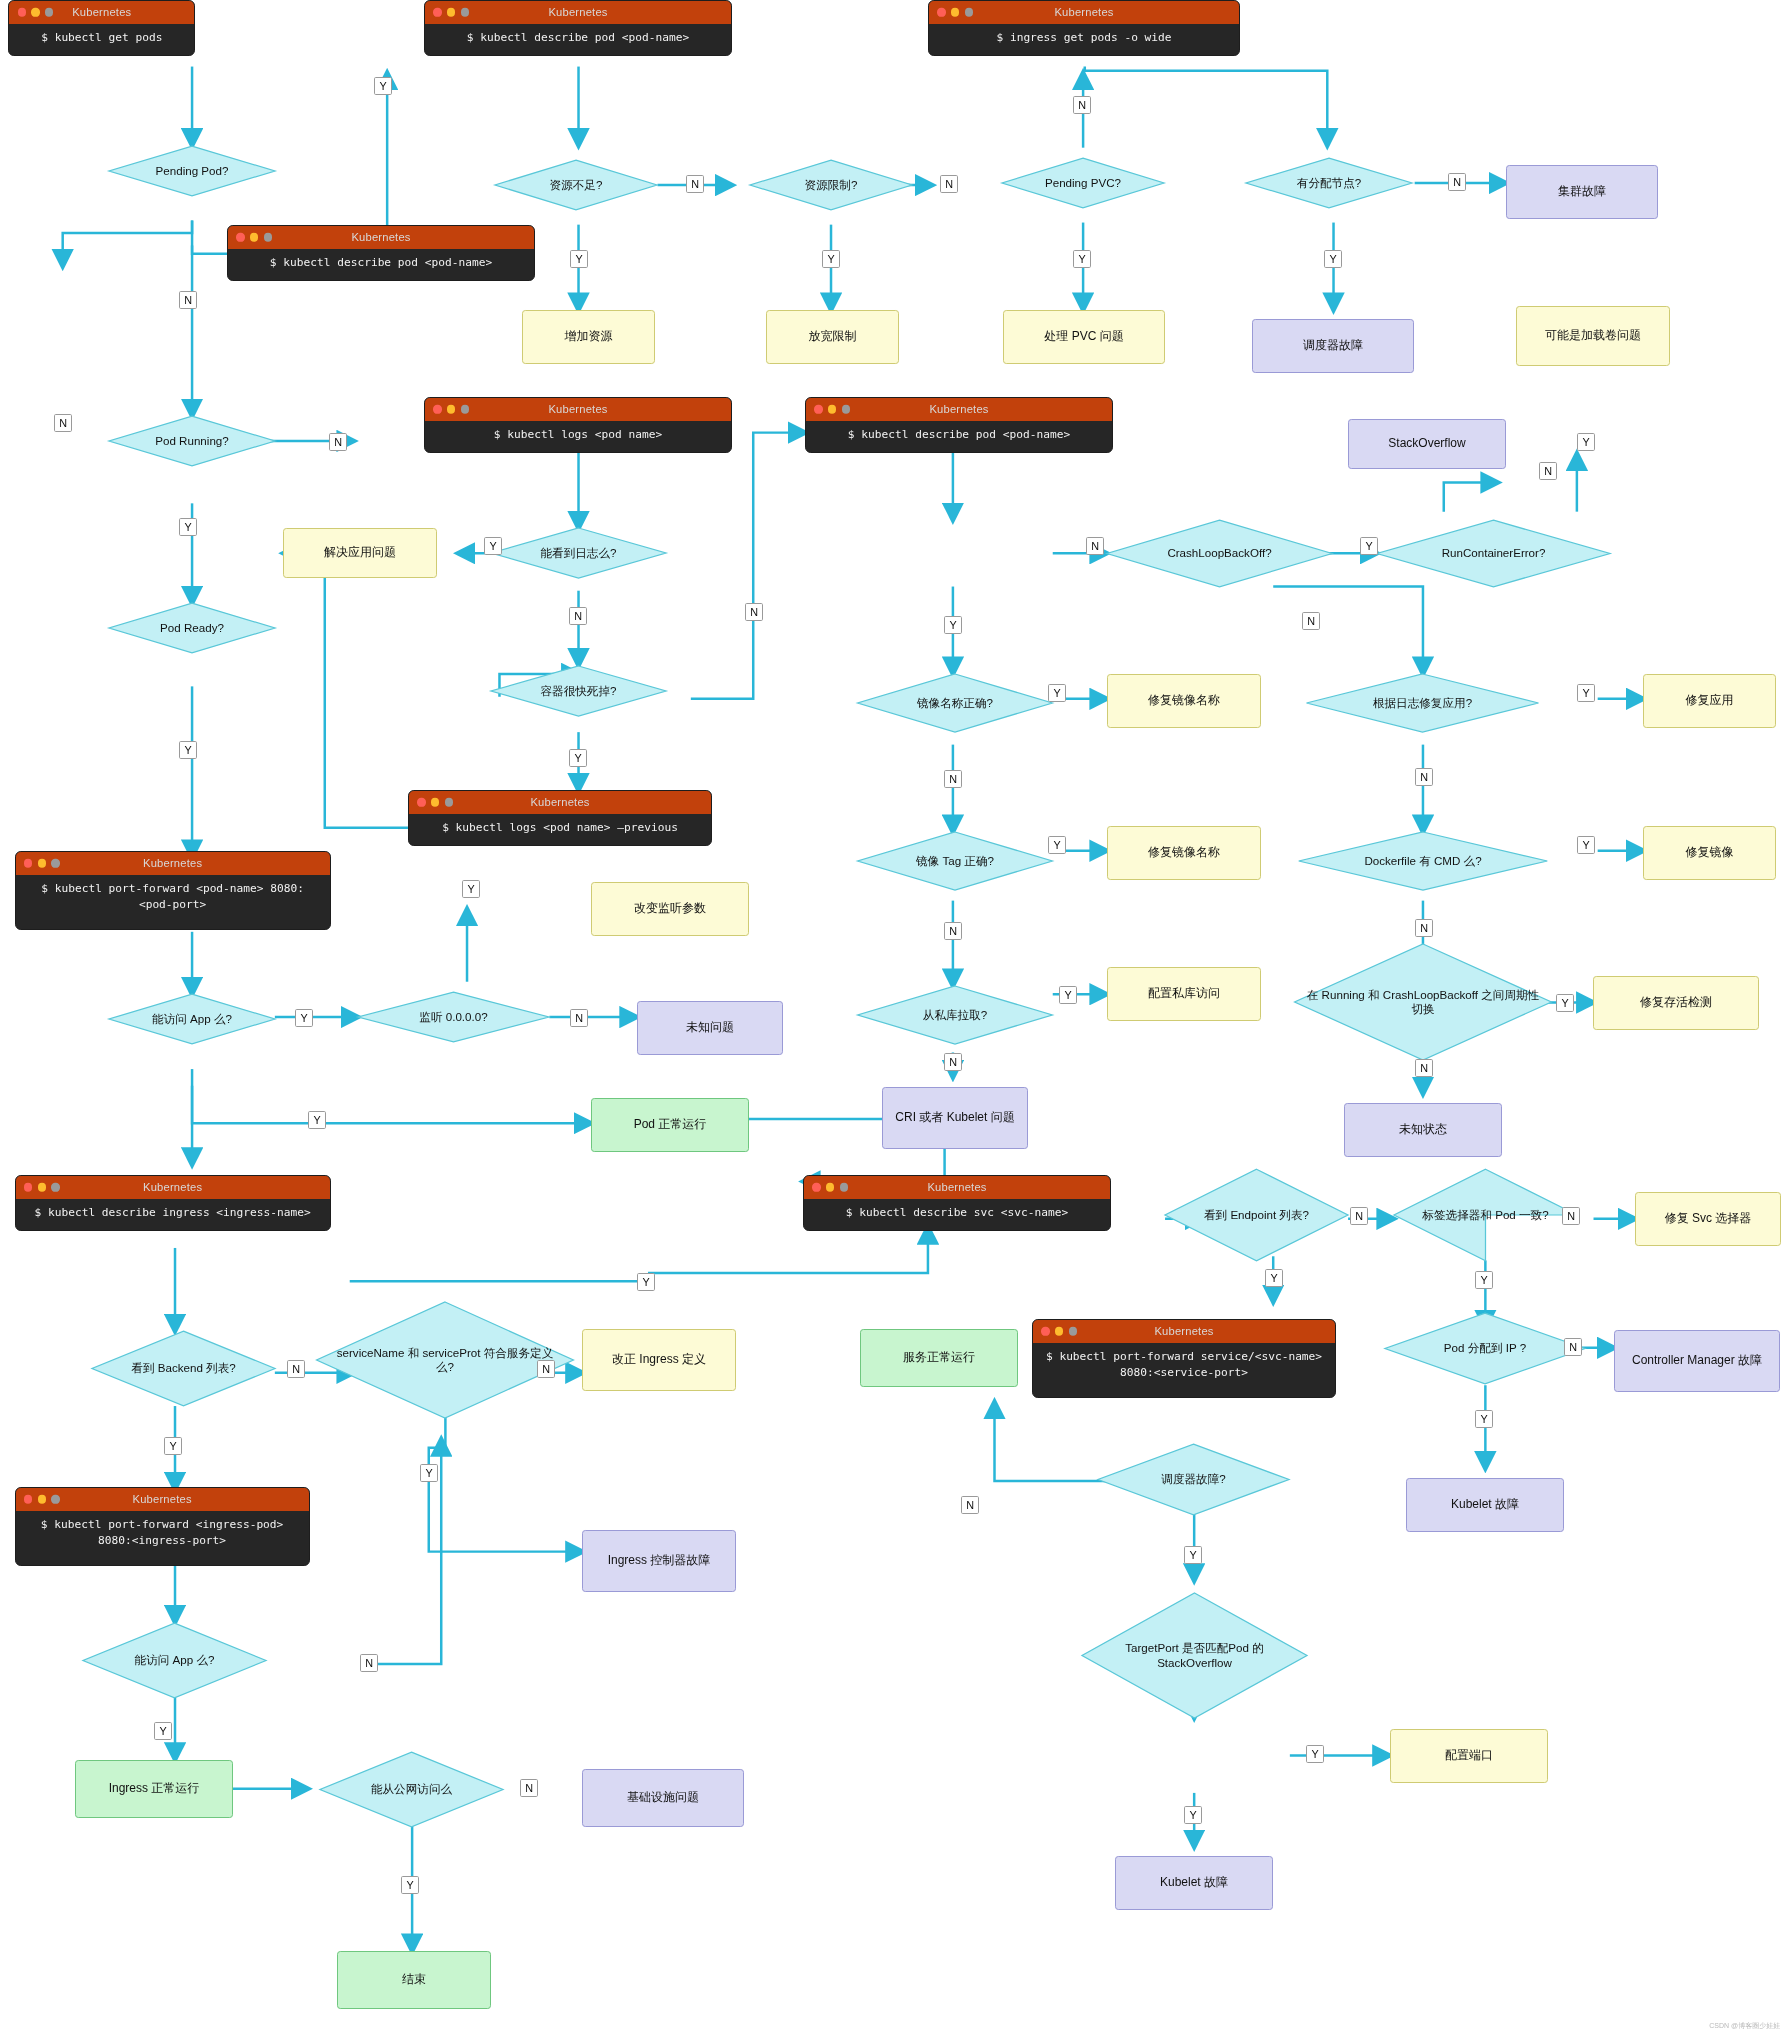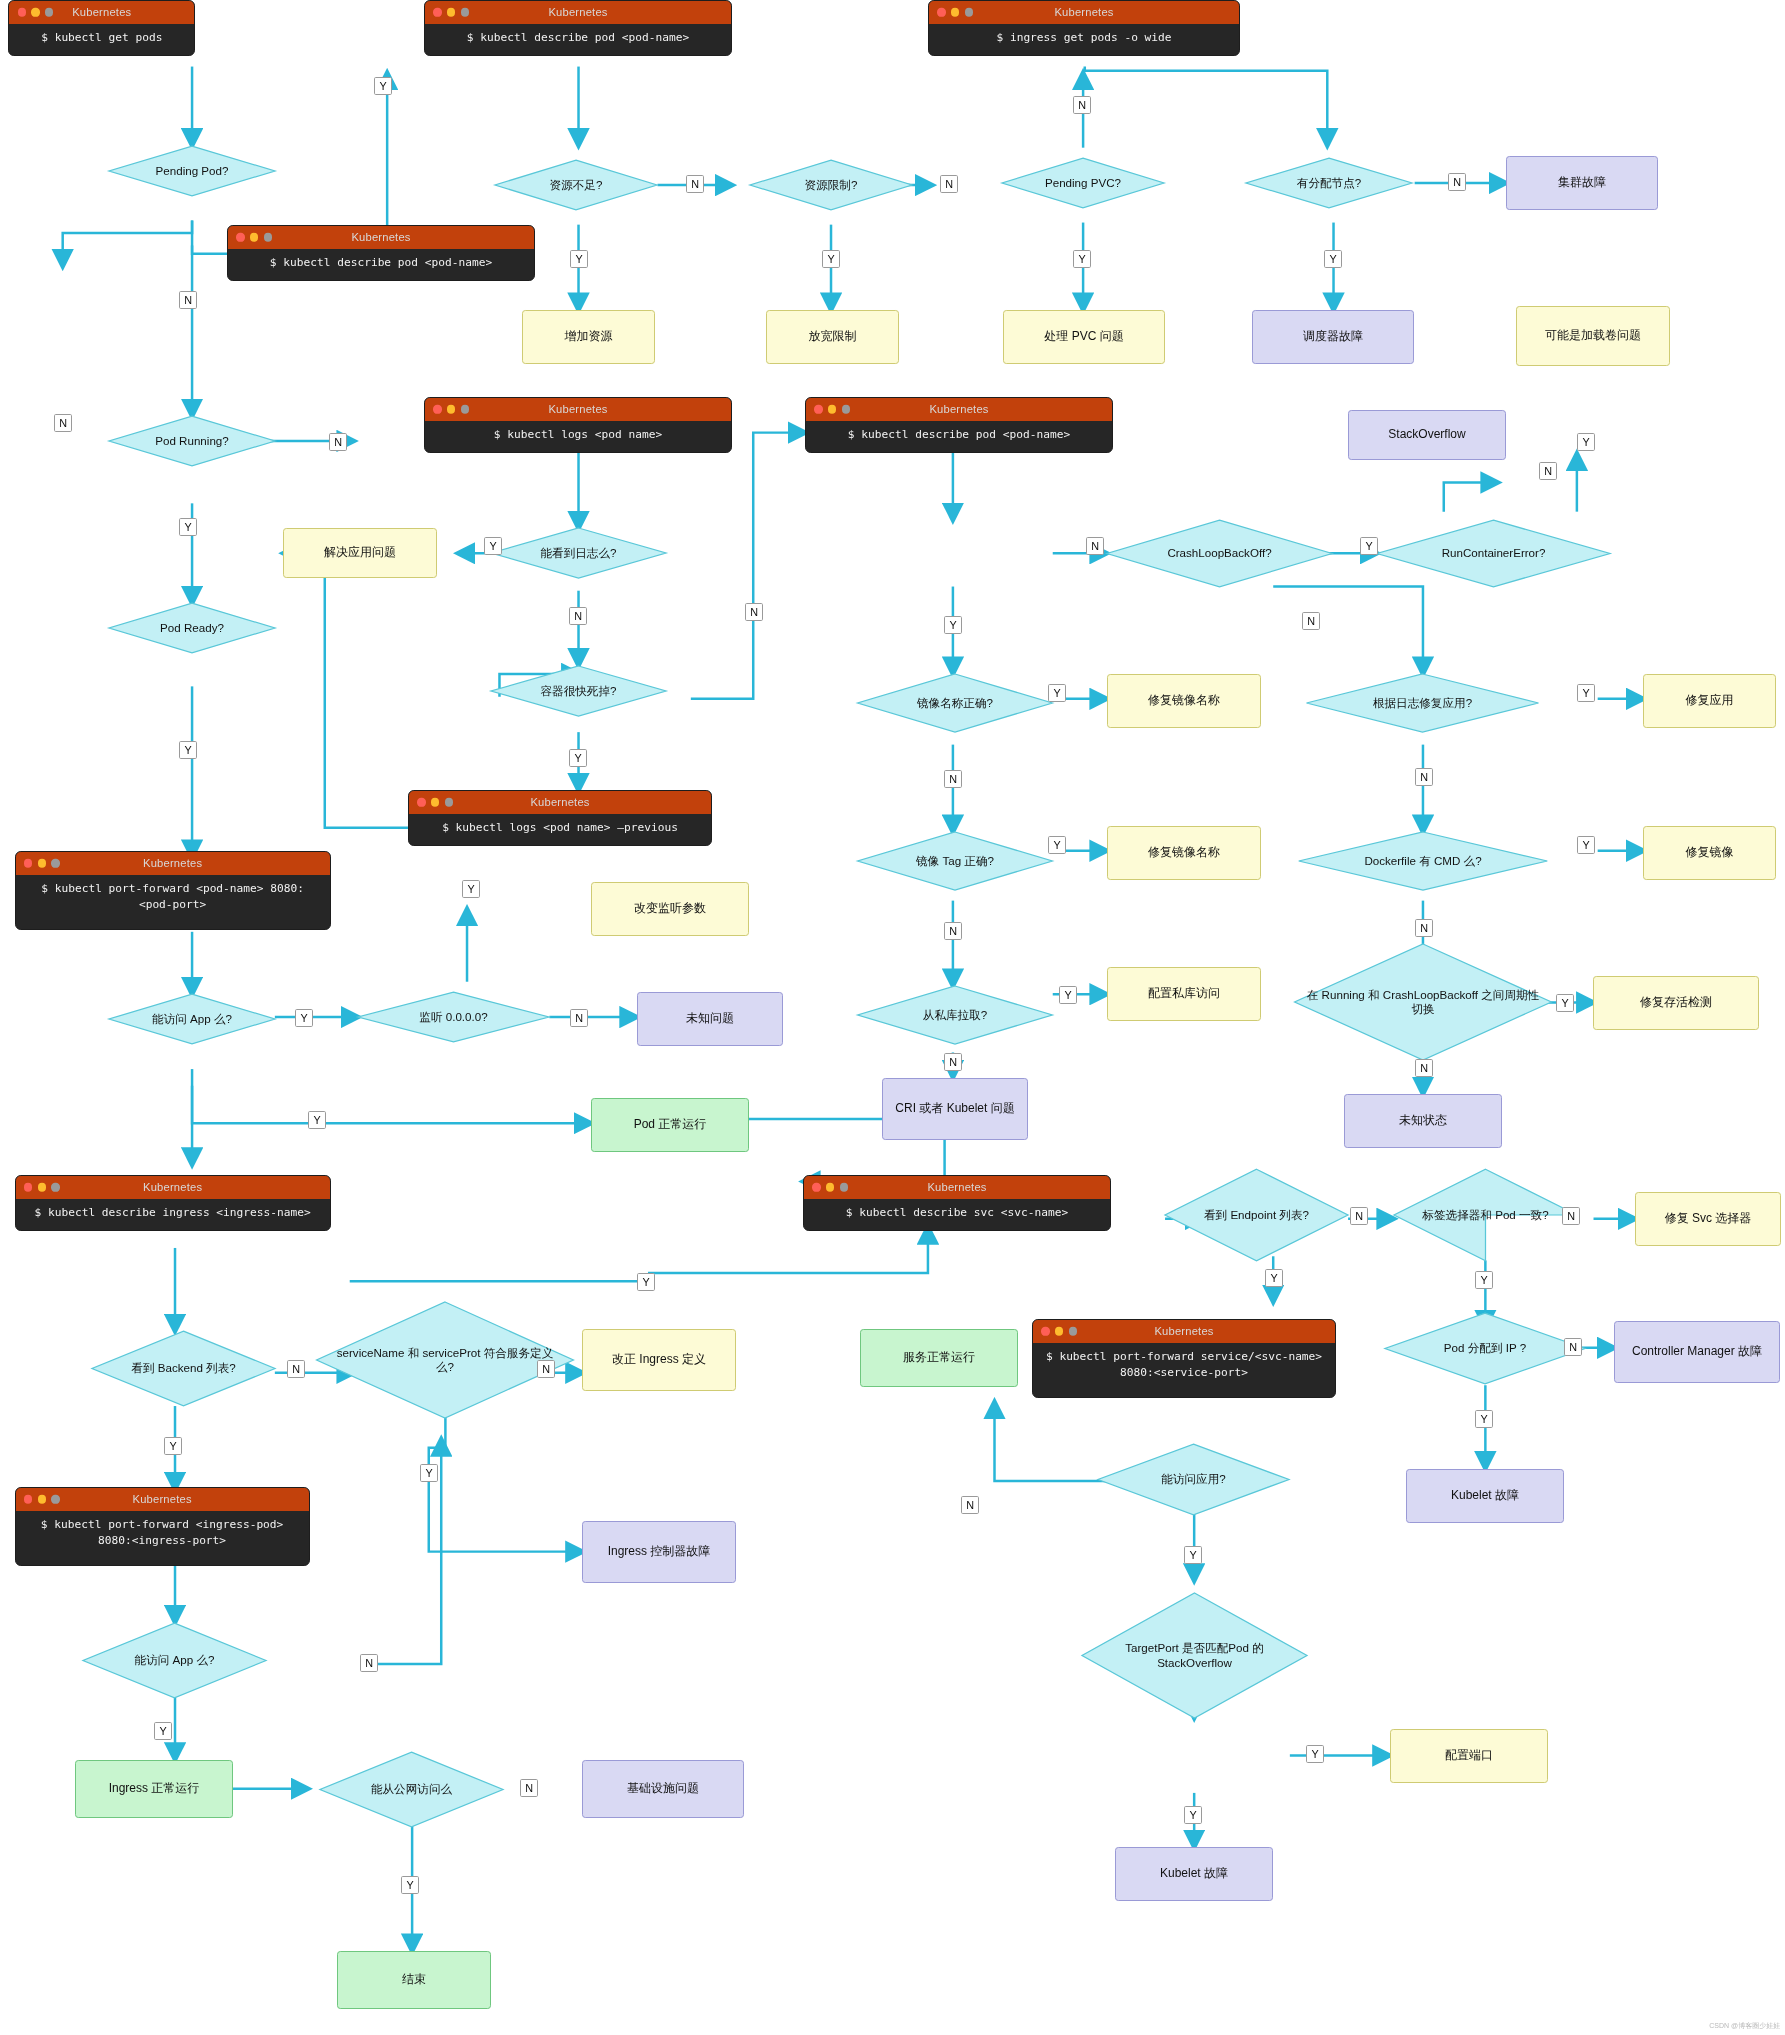--- a/index.html
+++ b/index.html
@@ -15,21 +15,21 @@
   .term .dots i.r{background:#ff5f57;}
   .term .dots i.y{background:#febc2e;}
   .term .dots i.g{background:#9a9a9a;}
   .term .body{padding:6.7px 9.2px 7.5px 9.2px;color:#f2f2f2;font-family:"DejaVu Sans Mono","Liberation Mono",monospace;font-size:11.2px;line-height:1.45;white-space:pre-wrap;word-break:break-word;}
   .diamondW{position:absolute;}
   .diamondW svg{position:absolute;left:0;top:0;overflow:visible;}
   .diamondW .txt{position:absolute;inset:0;display:flex;align-items:center;justify-content:center;text-align:center;font-size:11.6px;color:#111;line-height:1.25;padding:0 12.5px;box-sizing:border-box;}
   
   .box{position:absolute;box-sizing:border-box;display:flex;align-items:center;justify-content:center;text-align:center;border-radius:3.3px;font-size:12px;line-height:1.3;padding:3.3px 4.2px;}
   .box.yellow{background:#fdfbd6;border:0.8px solid #cfcb73;color:#111;}
-  .box.purple{background:#d9d9f3;border:0.8px solid #9a9ad6;color:#111;}
+  .box.purple{background:#d9d9f3;border:0.8px solid #9a9ad6;color:#111;margin-top:9px;}
   .box.green{background:#c8f5cf;border:0.8px solid #6fc77f;color:#111;}
   
   .elabel{position:absolute;box-sizing:border-box;background:#fff;border:0.4px solid #9a9a9a;border-radius:1.7px;font-size:10.8px;color:#111;display:flex;align-items:center;justify-content:center;width:18.3px;height:18.3px;}
   svg.edges{position:absolute;left:0;top:0;width:1786px;height:2035px;overflow:visible;}
   .wm{position:absolute;right:5.8px;bottom:4.2px;font-size:7px;color:#b9b9b9;}
 </style>
 </head>
 <body>
 
 <div id="canvas">
@@ -450,21 +450,21 @@
     <svg width="200" height="71" viewBox="0 0 480 170">
         <polygon points="240,0 480,85 240,170 0,85" fill="#c3f0f5" stroke="#59c7d8" stroke-width="3"></polygon>
       </svg>
     <div class="txt">Pod 分配到 IP ?</div>
   </div>
 
   <div class="diamondW" style="left:1098px;top:1444px;width:191px;height:71px;">
     <svg width="191" height="71" viewBox="0 0 460 170">
         <polygon points="230,0 460,85 230,170 0,85" fill="#c3f0f5" stroke="#59c7d8" stroke-width="3"></polygon>
       </svg>
-    <div class="txt">能访问应用?</div>
+    <div class="txt">调度器故障?</div>
   </div>
 
   <div class="diamondW" style="left:1082px;top:1593px;width:225px;height:125px;">
     <svg width="225" height="125" viewBox="0 0 540 300">
         <polygon points="270,0 540,150 270,300 0,150" fill="#c3f0f5" stroke="#59c7d8" stroke-width="3"></polygon>
       </svg>
     <div class="txt">TargetPort 是否匹配Pod 的 StackOverflow</div>
   </div>
 
   <div class="box purple" style="left:1506px;top:156px;width:152px;height:54px;">集群故障</div>

